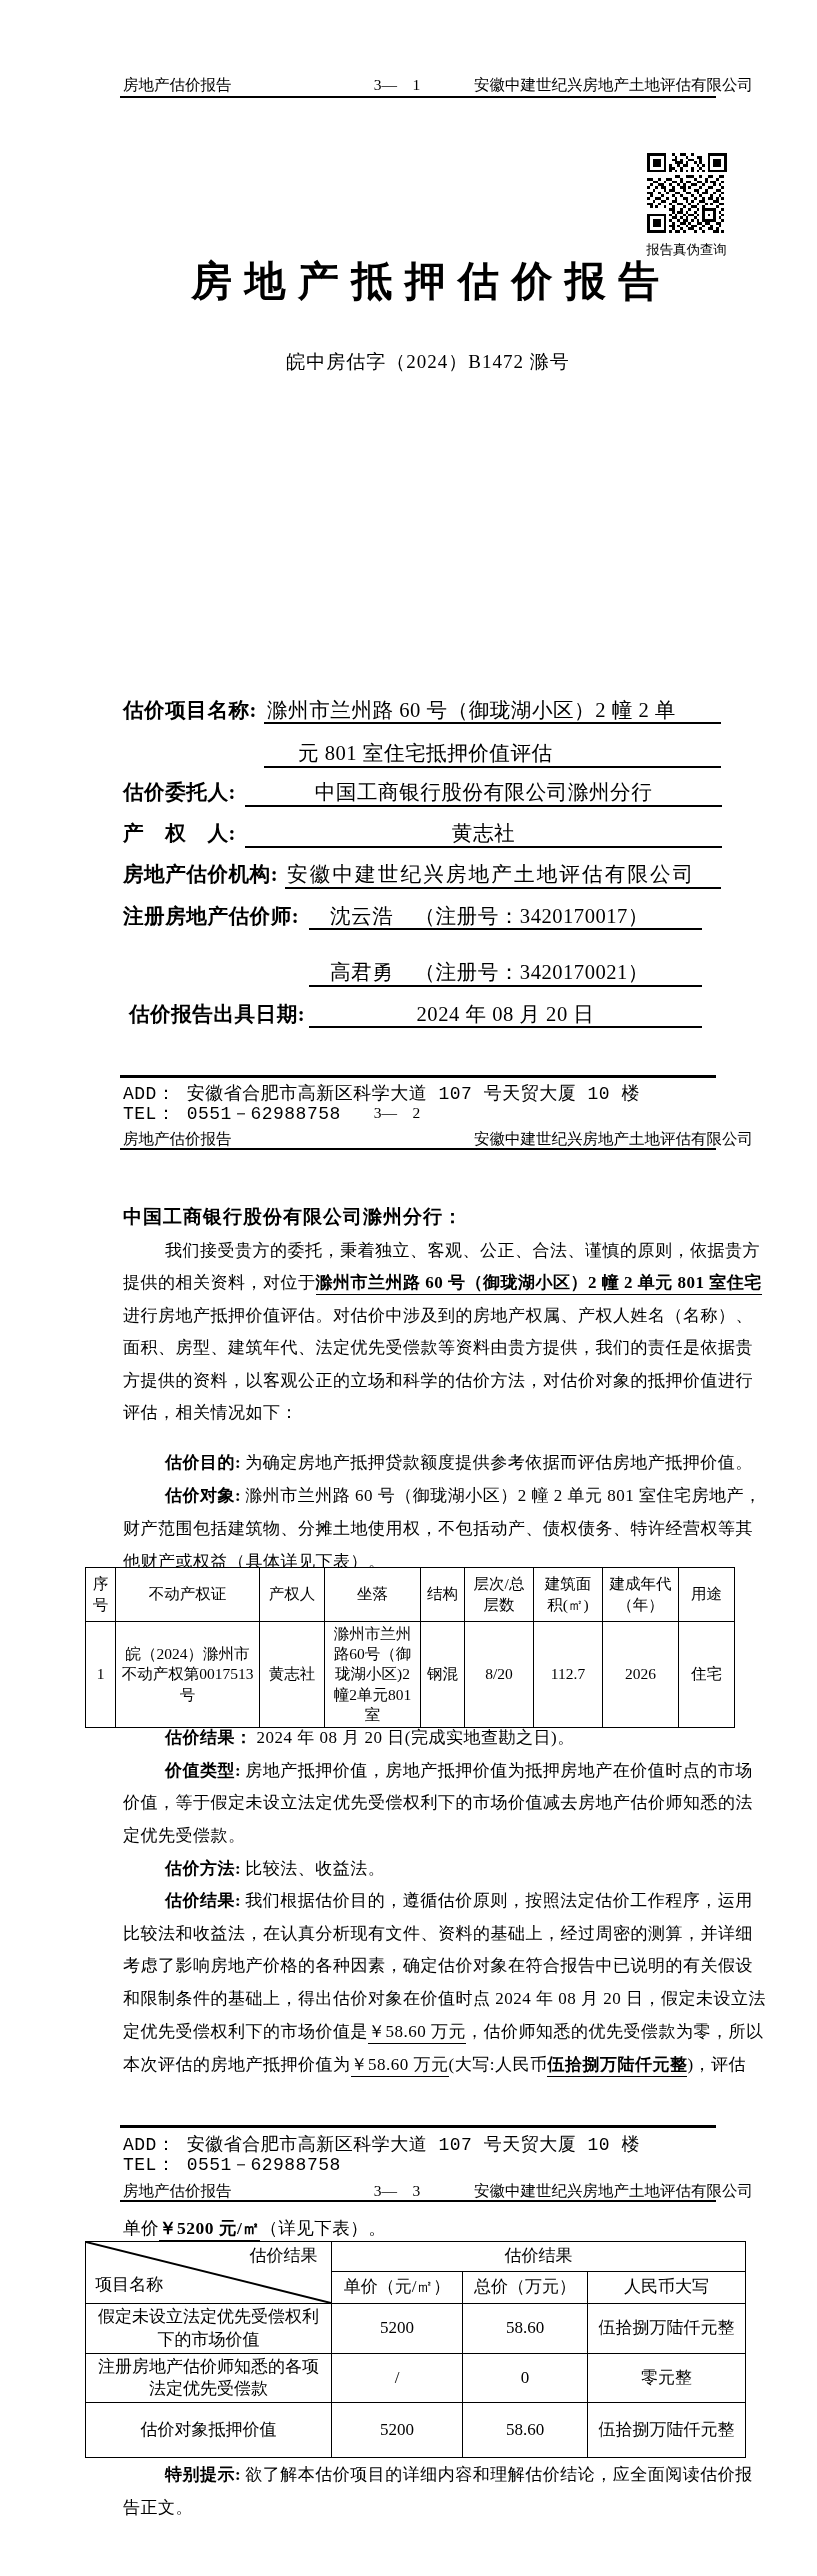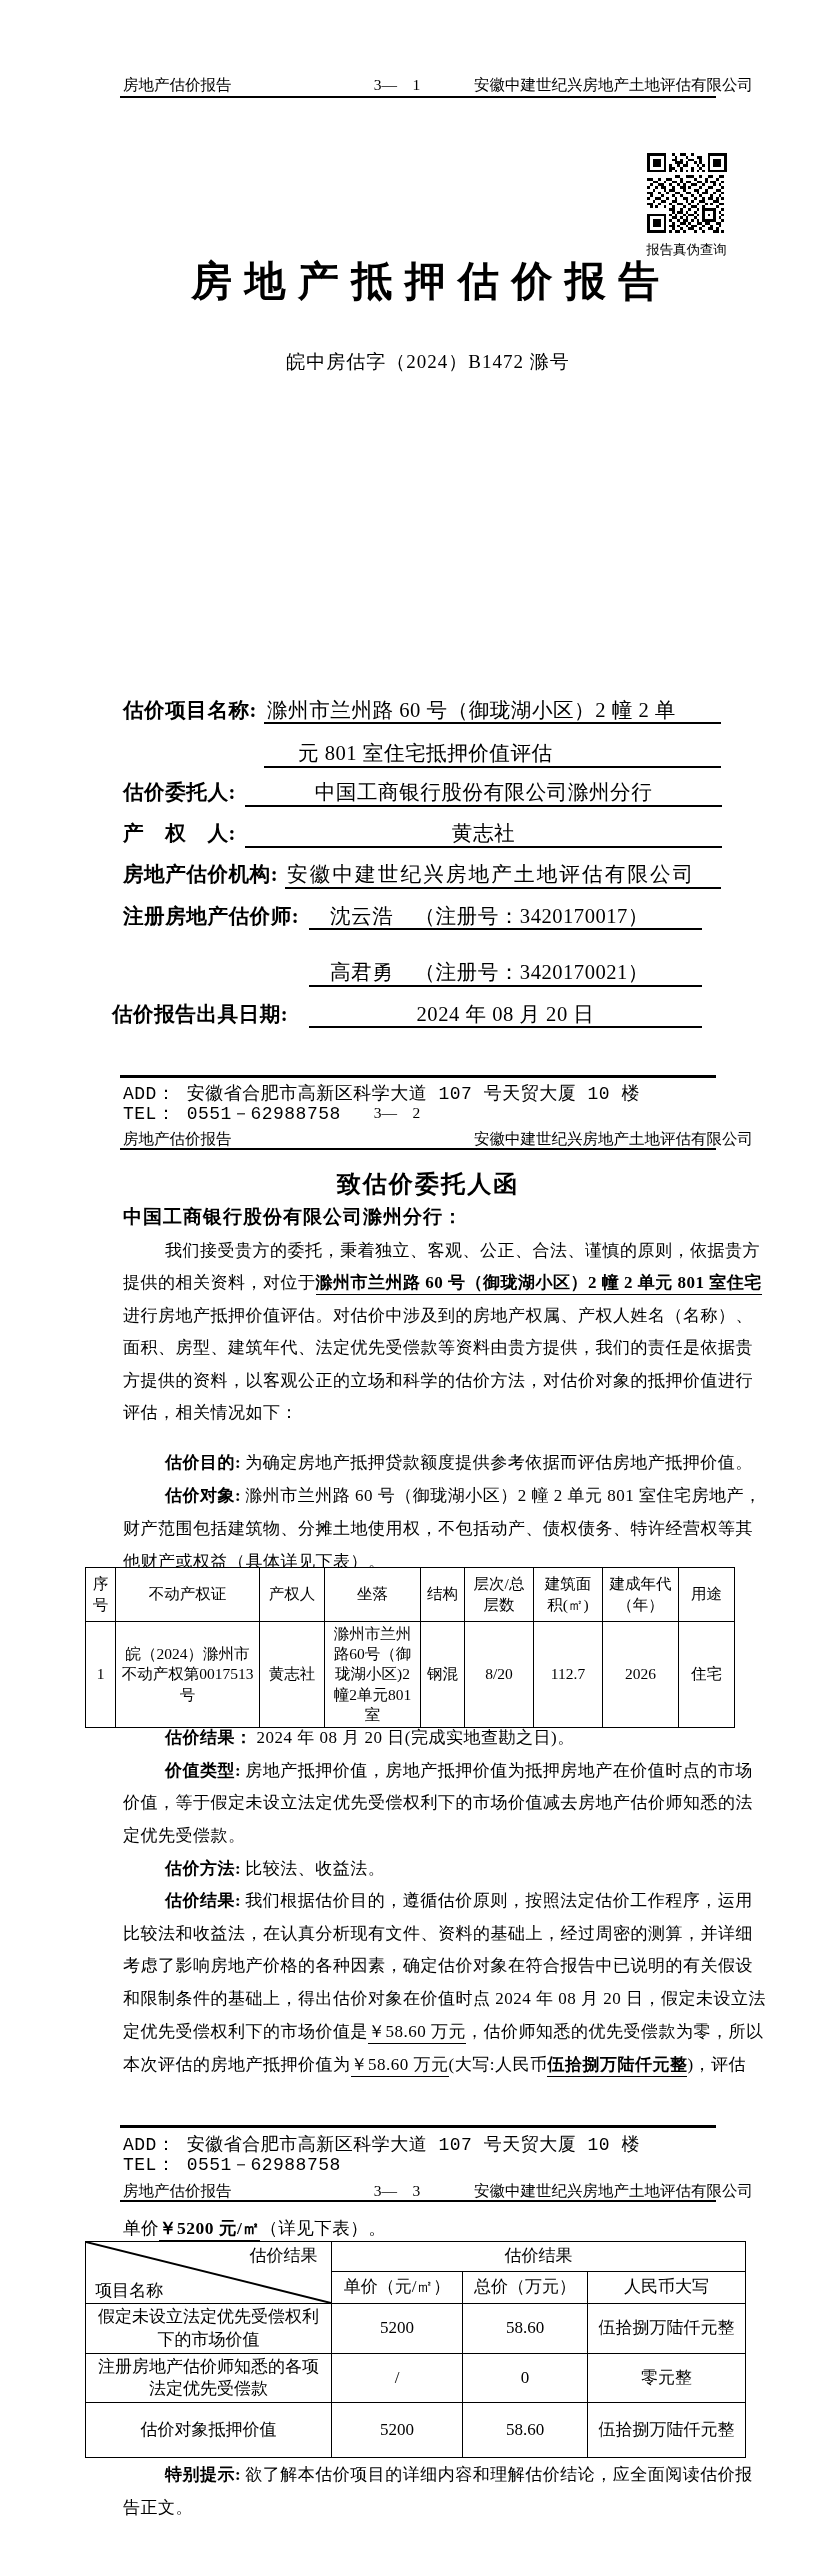--- a/index.html
+++ b/index.html
@@ -22,21 +22,21 @@
   .blb{font-weight:700;margin-right:4.1px;}
   .useg{border-bottom:1.5px solid #000;padding-bottom:1.5px;}
   .ful{position:absolute;height:1.5px;background:#000;}
   table{border-collapse:collapse;position:absolute;table-layout:fixed;background:#fff;}
   td{border:1.5px solid #000;text-align:center;vertical-align:middle;
      font-size:15.5px;line-height:1.3;padding:2.1px 4.1px;overflow:hidden;word-break:break-all;white-space:normal;}
   .t2 td{font-size:17px;}
   .diag{position:relative;padding:0;}
   .diag svg{position:absolute;left:0;top:0;width:100%;height:100%;}
   .diag .ct{position:absolute;right:13.4px;top:3.1px;font-size:17px;}
-  .diag .cb{position:absolute;left:9.3px;bottom:1px;font-size:17px;}
+  .diag .cb{position:absolute;left:9.3px;bottom:7px;font-size:17px;}
   .qr{position:absolute;}
 </style>
 </head>
 <body>
 
 <div class="canvas">
 
   <div class="abs f30" style="left:123px;top:76px;">房地产估价报告</div>
   <div class="abs f30 ctr" style="left:335px;top:76px;width:124px;">3—　1</div>
   <div class="abs f30 rgt" style="left:474px;top:76px;width:243px;">安徽中建世纪兴房地产土地评估有限公司</div>
@@ -264,34 +264,33 @@
   <div class="abs f40" style="left:287px;top:863px;letter-spacing:2.1px;">安徽中建世纪兴房地产土地评估有限公司</div>
   <div class="ful" style="left:285px;top:887px;width:436px;"></div>
 
   <div class="abs f40 bld" style="left:123px;top:905px;">注册房地产估价师:</div>
   <div class="abs f40" style="left:330px;top:905px;">沈云浩　（注册号：3420170017）</div>
   <div class="ful" style="left:309px;top:928px;width:393px;"></div>
 
   <div class="abs f40" style="left:330px;top:961px;">高君勇　（注册号：3420170021）</div>
   <div class="ful" style="left:309px;top:985px;width:393px;"></div>
 
-  <div class="abs f40 bld" style="left:112px;top:1003px;">估价报告出具日期:</div>
+  <div class="abs f40 bld" style="left:129px;top:1003px;">估价报告出具日期:</div>
   <div class="abs f40 ctr" style="left:309px;top:1003px;width:393px;">2024 年 08 月 20 日</div>
   <div class="ful" style="left:309px;top:1026px;width:393px;"></div>
 
   <div class="hline" style="left:120px;top:1075px;width:596px;height:2.6px;"></div>
   <div class="abs f29" style="left:123px;top:1084px;">ADD： 安徽省合肥市高新区科学大道 107 号天贸大厦 10 楼</div>
   <div class="abs f29" style="left:123px;top:1104px;">TEL： 0551－62988758</div>
 
   <div class="abs f30" style="left:123px;top:1130px;">房地产估价报告</div>
   <div class="abs f30 ctr" style="left:335px;top:1104px;width:124px;">3—　2</div>
   <div class="abs f30 rgt" style="left:474px;top:1130px;width:243px;">安徽中建世纪兴房地产土地评估有限公司</div>
   <div class="hline" style="left:120px;top:1148px;width:596px;height:2.1px;"></div>
 
-  <div class="abs f46 bld ctr" style="left:222px;top:1171px;width:412px;">致估价委托人函</div>
   <div class="abs f37 bld" style="left:123px;top:1206px;">中国工商银行股份有限公司滁州分行：</div>
 
   <div class="abs f33" style="left:165px;top:1241px;">我们接受贵方的委托，秉着独立、客观、公正、合法、谨慎的原则，依据贵方</div>
   <div class="abs f33" style="left:123px;top:1273px;"><span>提供的相关资料，对位于</span><span class="useg bld">滁州市兰州路 60 号（御珑湖小区）2 幢 2 单元 801 室住宅</span></div>
   <div class="abs f33" style="left:123px;top:1338px;">面积、房型、建筑年代、法定优先受偿款等资料由贵方提供，我们的责任是依据贵</div>
   <div class="abs f33" style="left:123px;top:1306px;">进行房地产抵押价值评估。对估价中涉及到的房地产权属、产权人姓名（名称）、</div>
   <div class="abs f33" style="left:123px;top:1371px;">方提供的资料，以客观公正的立场和科学的估价方法，对估价对象的抵押价值进行</div>
   <div class="abs f33" style="left:123px;top:1403px;">评估，相关情况如下：</div>
 
   <div class="abs f33" style="left:165px;top:1453px;"><span class="blb">估价目的:</span><span>为确定房地产抵押贷款额度提供参考依据而评估房地产抵押价值。</span></div>

